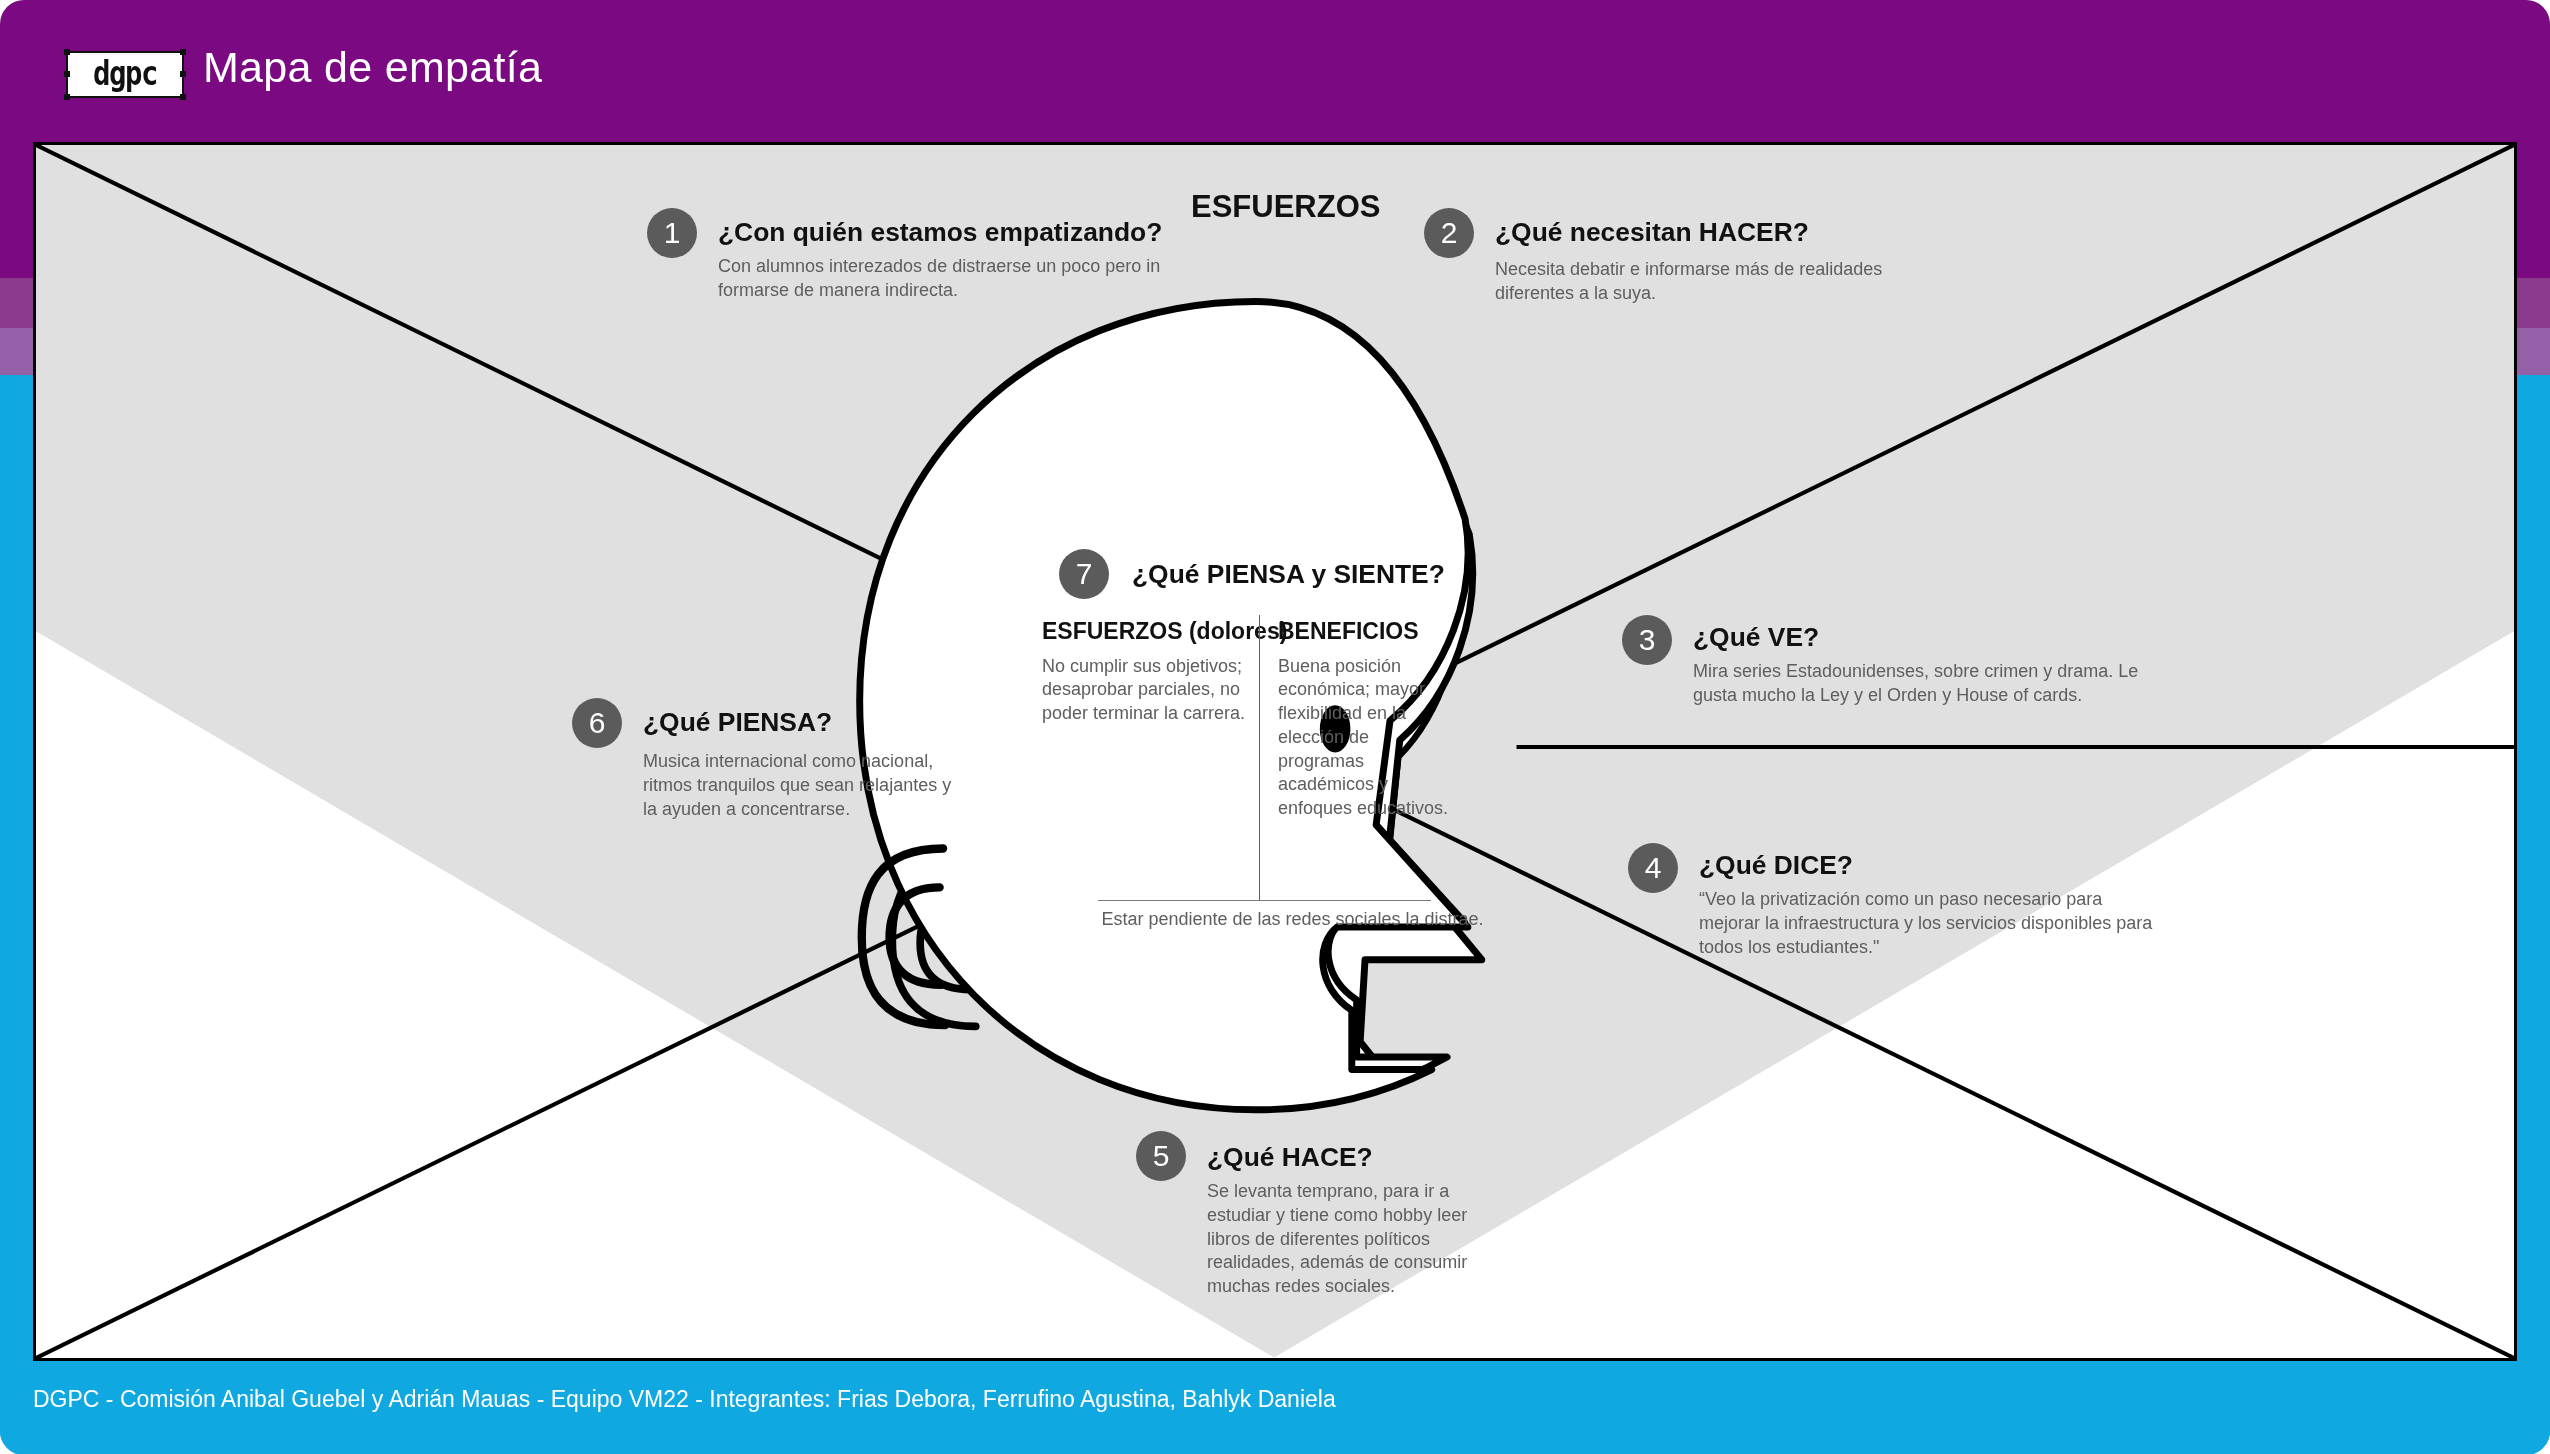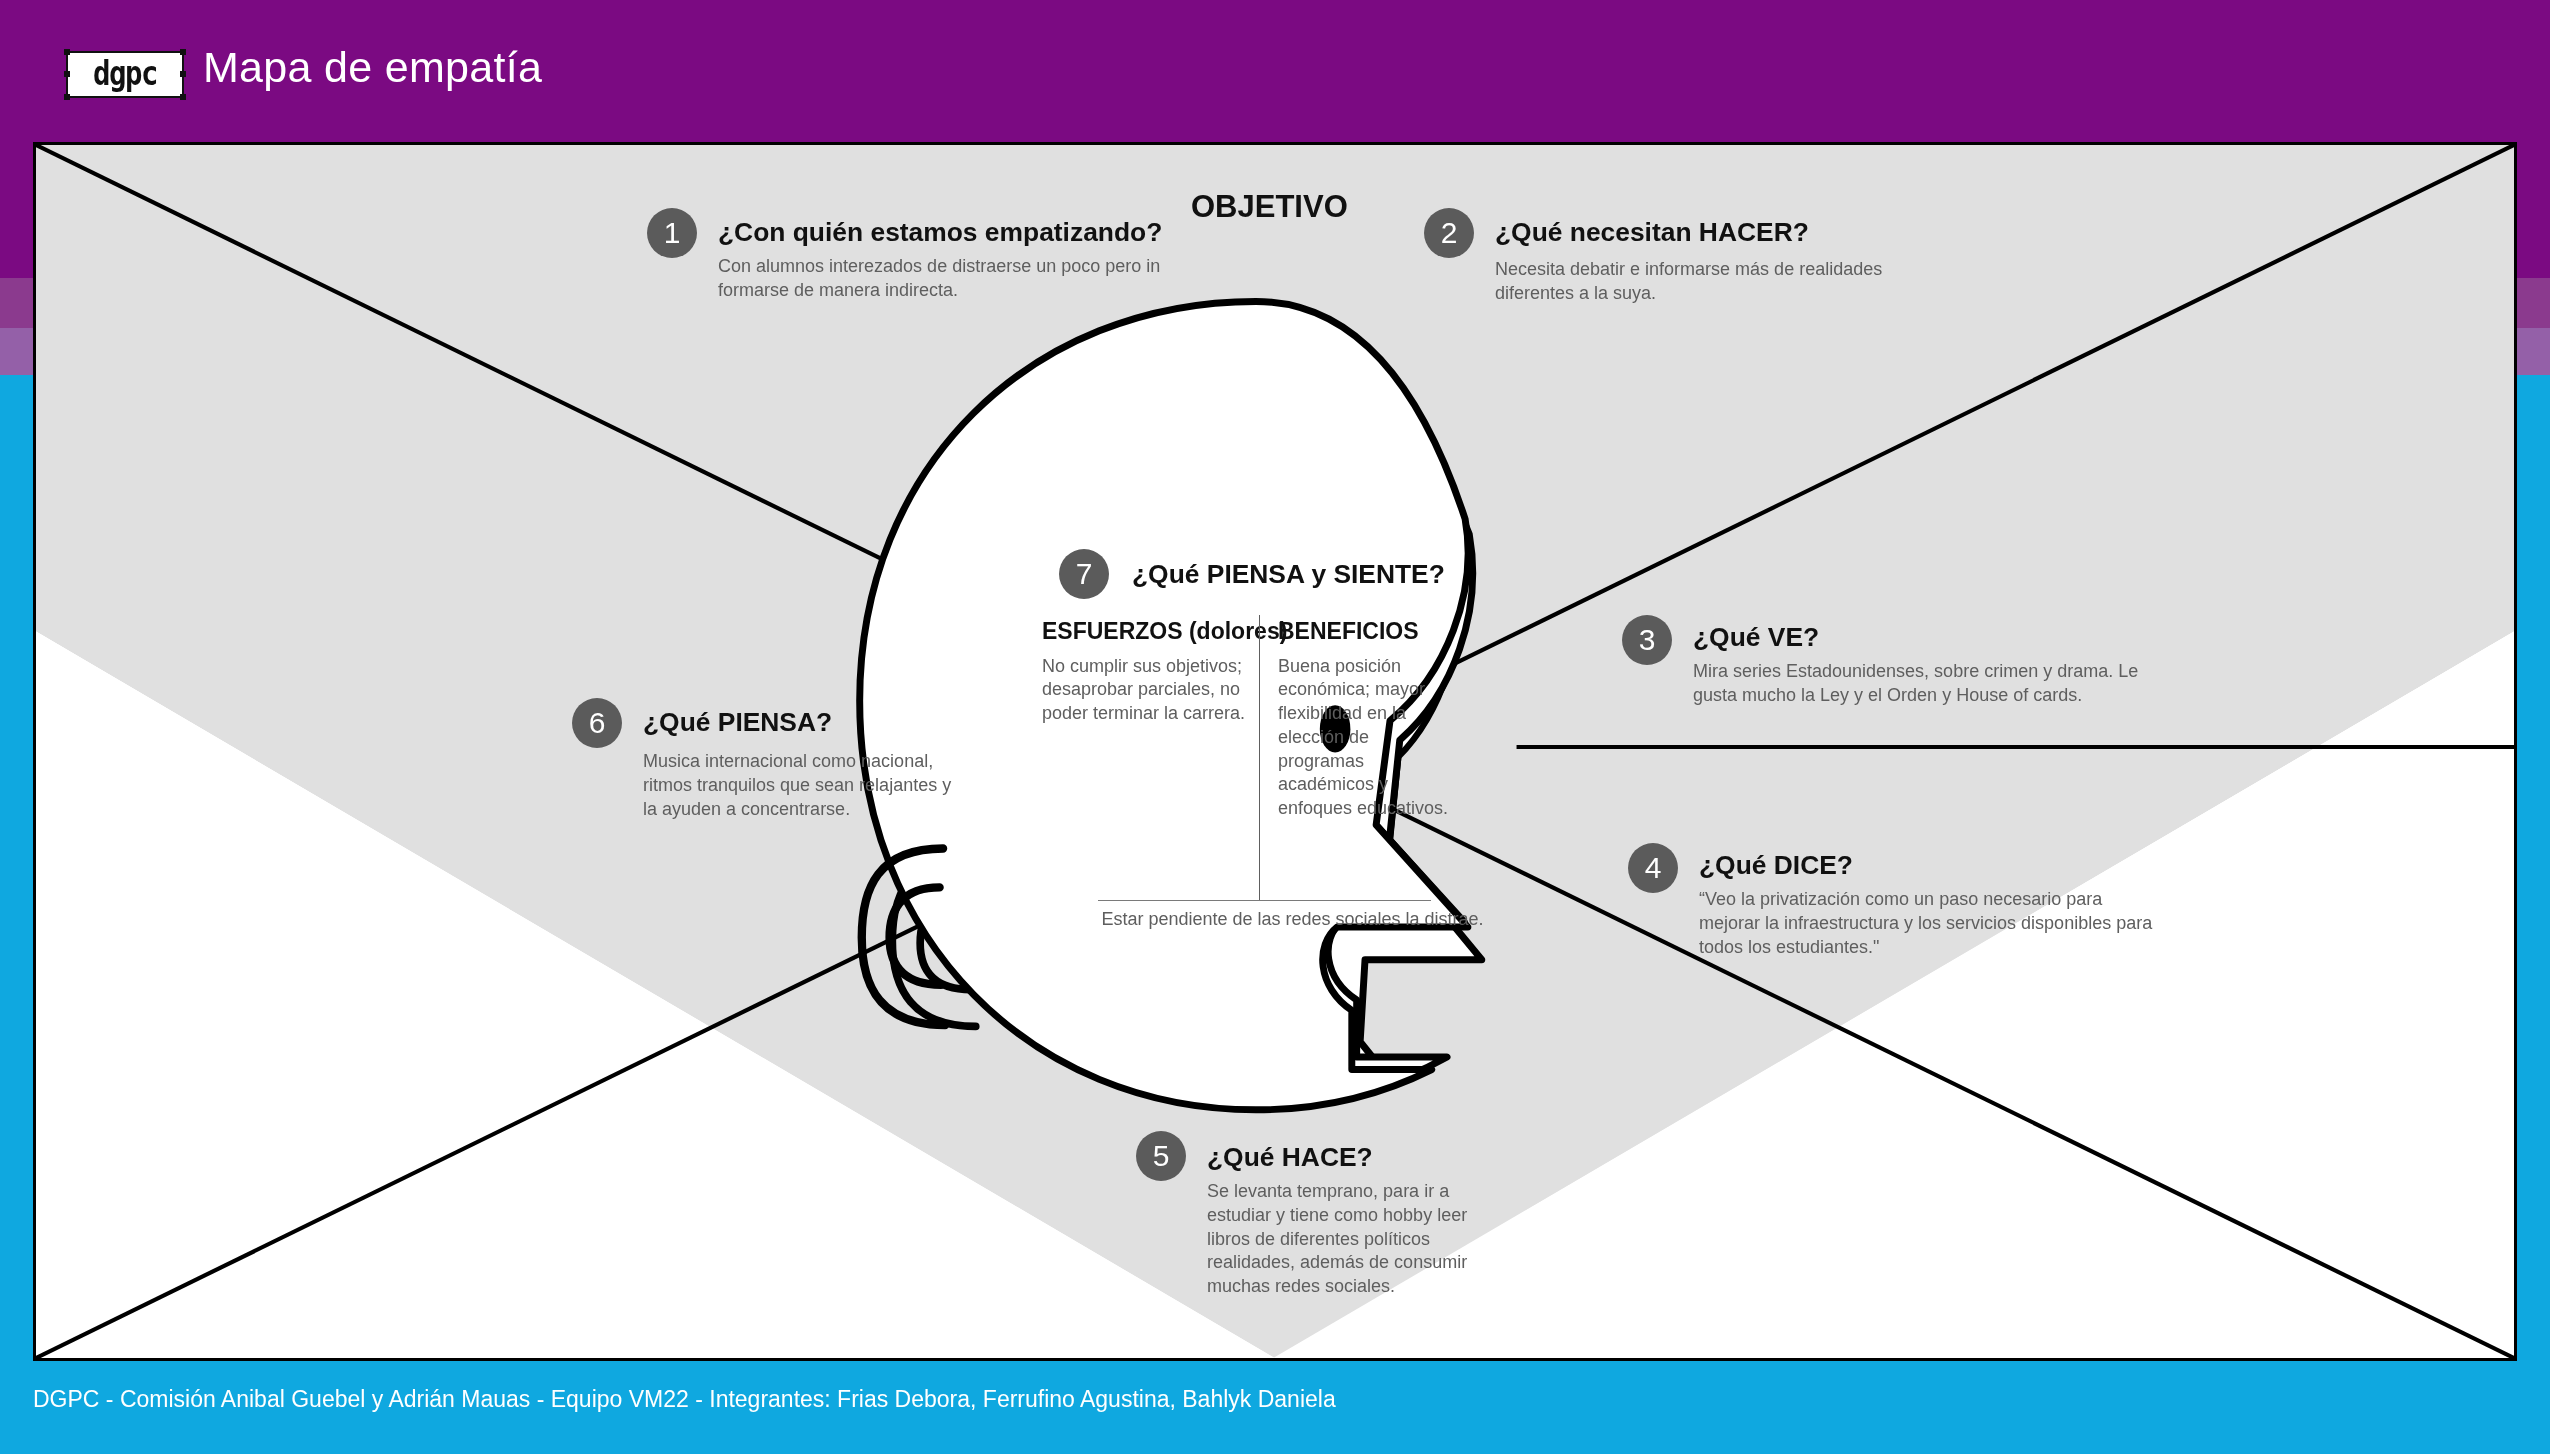--- a/index.html
+++ b/index.html
@@ -1,21 +1,21 @@
 <!DOCTYPE html>
 <html style="font-size:11px"><head>
 <meta charset="utf-8">
 <style>
   * { margin:0; padding:0; box-sizing:border-box; }
   html,body { width:2550px; height:1455px; overflow:hidden; }
   body {
     font-family:"Liberation Sans", sans-serif;
     background:#fff;
   }
-  #stage { position:relative; width:2550px; height:1455px; background:#fff; overflow:hidden; }
+  #stage { position:relative; width:2550px; height:1455px; background:#fff; overflow:hidden;border-radius:24px; }
 
   
   .band { position:absolute; left:0; width:2550px; }
   .band-purple   { top:0;    height:278px; background:#7B0A82; }
   .band-purple2  { top:278px; height:50px; background:#8B3A8E; }
   .band-purple3  { top:328px; height:47px; background:#9460A8; }
   .band-cyan     { top:375px; height:1080px; background:#0FA8E0; }
 
   
   #header { position:absolute; left:0; top:0; width:2550px; height:140px; z-index:8; background:transparent; }
@@ -238,21 +238,21 @@
                  C 1995 352, 1900 225, 1755 225 Z" fill="#ffffff" stroke="#000" stroke-width="10" stroke-linejoin="round" stroke-linecap="round"></path>
         <ellipse cx="1869" cy="840" rx="22" ry="34" fill="#000"></ellipse>
         <path d="M 1305 1012 C 1212 1012, 1188 1068, 1188 1140
                  C 1188 1212, 1216 1266, 1308 1266" fill="none" stroke="#000" stroke-width="12" stroke-linecap="round"></path>
         <path d="M 1300 1068 C 1246 1068, 1228 1100, 1228 1140
                  C 1228 1182, 1250 1208, 1302 1208" fill="none" stroke="#000" stroke-width="12" stroke-linecap="round"></path>
       </svg>
     </div>
   </div>
 
-  <div id="objetivo">OBJETIVO</div>
+  <div id="objetivo">ESFUERZOS</div>
 
   <div class="sec" id="sec1">
     <div class="badge">1</div>
     <div class="sec-head">¿Con quién estamos empatizando?</div>
     <div class="sec-body">Con alumnos interezados de distraerse un poco pero in formarse de manera indirecta.</div>
   </div>
 
   <div class="sec" id="sec2">
     <div class="badge">2</div>
     <div class="sec-head">¿Qué necesitan HACER?</div>

